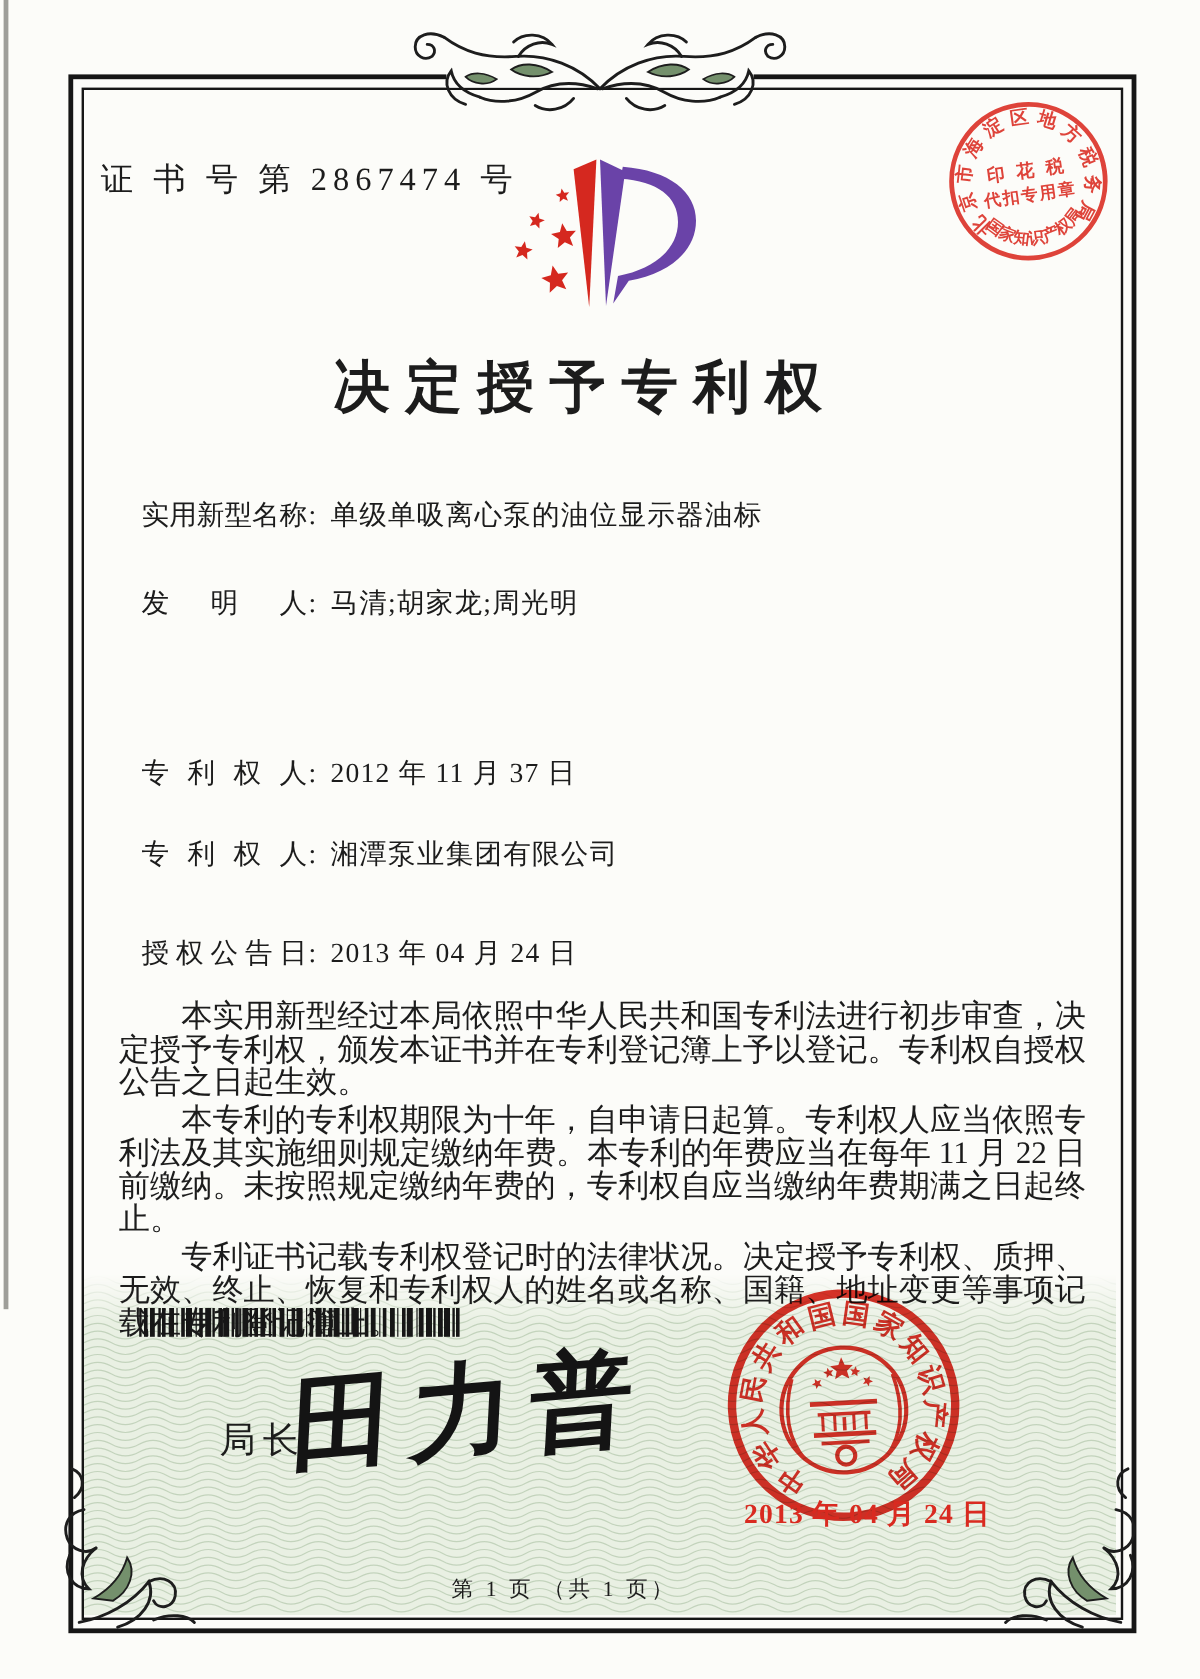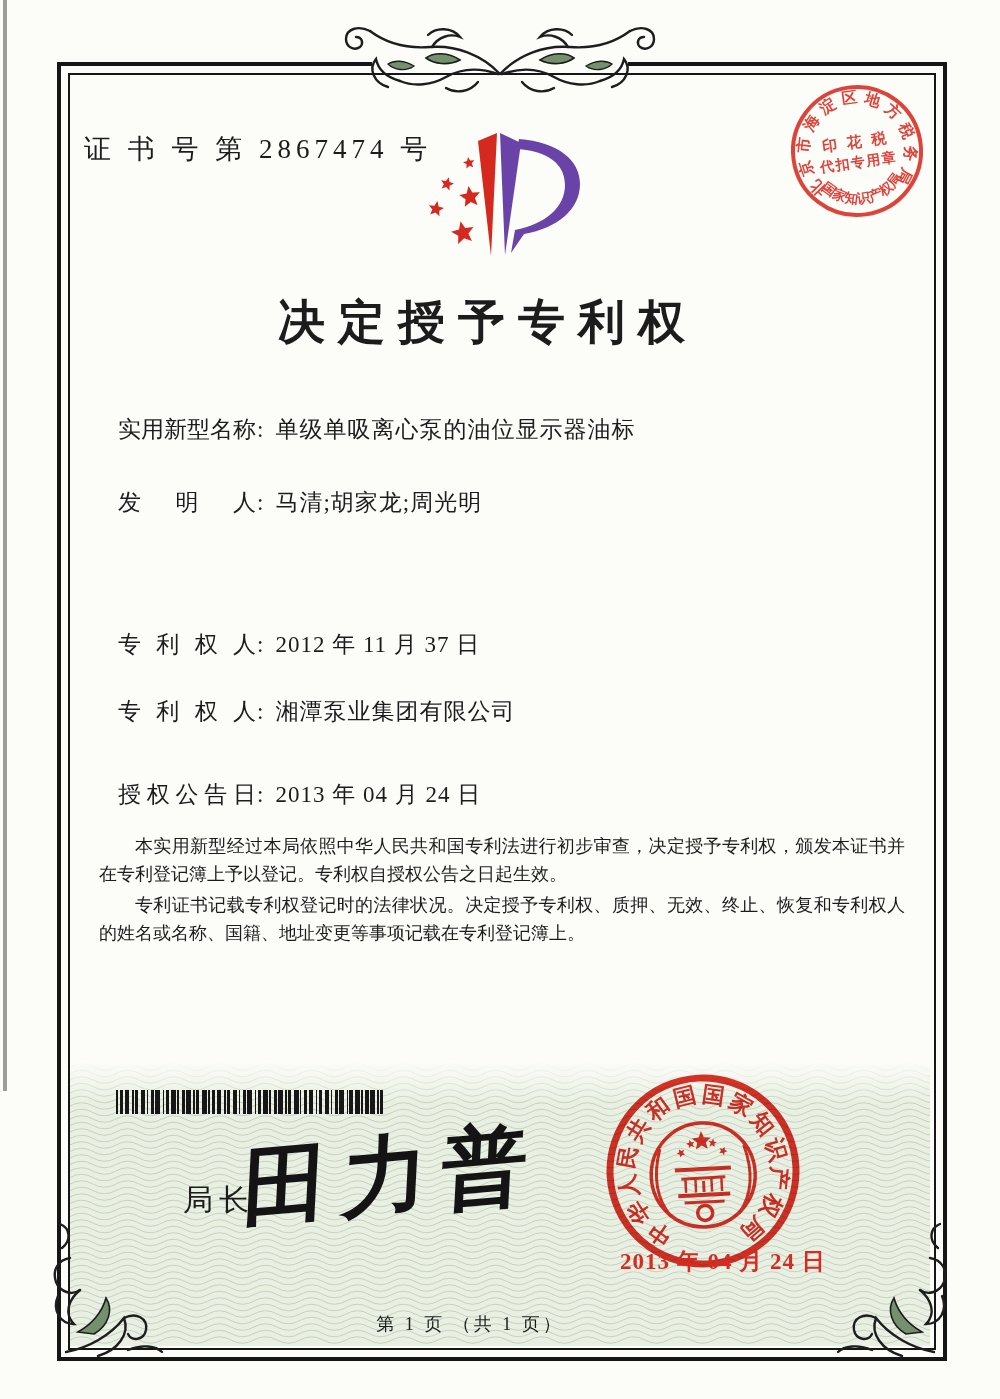--- a/index.html
+++ b/index.html
@@ -18,21 +18,21 @@
   #guilloche{left:70px;top:1062px;width:860px;height:284px;z-index:1;
     -webkit-mask-image:linear-gradient(to bottom,transparent,black 14%);
     mask-image:linear-gradient(to bottom,transparent,black 14%);}
   #decor{left:0;top:0;width:1000px;height:1399px;z-index:5;pointer-events:none;}
   #cert-number{left:84px;top:131px;font-size:27px;letter-spacing:5px;z-index:2;text-align:right;}
   #title{left:0;top:291px;width:976px;text-align:center;font-size:47px;font-weight:700;letter-spacing:13px;z-index:2;}
   .field{left:118px;height:32px;font-size:23px;z-index:2;white-space:nowrap;}
   .flabel{display:inline-block;width:138px;text-align:justify;text-align-last:justify;-moz-text-align-last:justify;vertical-align:bottom;}
   .fcolon{display:inline-block;margin-left:1px;}
   .fvalue{margin-left:12px;letter-spacing:1px;}
-  #body-text{left:99px;top:833px;width:806px;font-size:18px;line-height:27.5px;text-align:justify;z-index:2;}
+  #body-text{left:99px;top:833px;width:806px;font-size:26px;line-height:27.5px;text-align:justify;z-index:2;}
   #body-text p{margin:0 0 4px 0;text-indent:2em;}
   #barcode{left:116px;top:1090px;width:278px;height:24px;z-index:2;font-size:0;white-space:nowrap;}
   #barcode span{display:inline-block;height:100%;background:#161616;}
   #signer-label{left:183px;top:1180px;font-size:30px;letter-spacing:6px;z-index:2;}
   #signature{left:242px;top:1118px;font-size:86px;font-weight:700;letter-spacing:14px;color:#141414;
     transform:rotate(-5deg) skewX(-8deg);z-index:2;white-space:nowrap;}
   #office-seal{left:603px;top:1071px;width:200px;height:200px;z-index:3;mix-blend-mode:multiply;opacity:.96;}
   #tax-stamp{left:787px;top:81px;width:140px;height:140px;z-index:6;mix-blend-mode:multiply;opacity:.95;}
   #seal-date{left:620px;top:1246px;font-size:23px;font-weight:700;letter-spacing:1px;color:#d92a20;z-index:3;white-space:nowrap;}
   #page-footer{left:0;top:1312px;width:940px;text-align:center;font-size:18px;letter-spacing:3px;z-index:2;}
@@ -200,20 +200,21 @@
   </div>
   <div class="abs field" style="top:696px">
     <span class="flabel">专利权人</span><span class="fcolon">:</span><span class="fvalue">湘潭泵业集团有限公司</span>
   </div>
   <div class="abs field" style="top:779px">
     <span class="flabel">授权公告日</span><span class="fcolon">:</span><span class="fvalue">2013 年 04 月 24 日</span>
   </div>
 
   <div class="abs" id="body-text">
     <p>本实用新型经过本局依照中华人民共和国专利法进行初步审查，决定授予专利权，颁发本证书并在专利登记簿上予以登记。专利权自授权公告之日起生效。</p>
+    <p>本专利的专利权期限为十年，自申请日起算。专利权人应当依照专利法及其实施细则规定缴纳年费。本专利的年费应当在每年 11 月 22 日前缴纳。未按照规定缴纳年费的，专利权自应当缴纳年费期满之日起终止。</p>
     <p>专利证书记载专利权登记时的法律状况。决定授予专利权、质押、无效、终止、恢复和专利权人的姓名或名称、国籍、地址变更等事项记载在专利登记簿上。</p>
   </div>
 
   <div class="abs" id="barcode"><span style="width: 1.55px; margin-right: 2.7px;"></span><span style="width: 3.1px; margin-right: 1.35px;"></span><span style="width: 4.65px; margin-right: 2.7px;"></span><span style="width: 1.55px; margin-right: 1.35px;"></span><span style="width: 3.1px; margin-right: 2.7px;"></span><span style="width: 4.65px; margin-right: 1.35px;"></span><span style="width: 1.55px; margin-right: 2.7px;"></span><span style="width: 3.1px; margin-right: 1.35px;"></span><span style="width: 4.65px; margin-right: 2.7px;"></span><span style="width: 1.55px; margin-right: 1.35px;"></span><span style="width: 3.1px; margin-right: 2.7px;"></span><span style="width: 4.65px; margin-right: 1.35px;"></span><span style="width: 1.55px; margin-right: 2.7px;"></span><span style="width: 3.1px; margin-right: 1.35px;"></span><span style="width: 4.65px; margin-right: 2.7px;"></span><span style="width: 1.55px; margin-right: 1.35px;"></span><span style="width: 3.1px; margin-right: 2.7px;"></span><span style="width: 4.65px; margin-right: 1.35px;"></span><span style="width: 1.55px; margin-right: 2.7px;"></span><span style="width: 3.1px; margin-right: 1.35px;"></span><span style="width: 4.65px; margin-right: 2.7px;"></span><span style="width: 1.55px; margin-right: 1.35px;"></span><span style="width: 3.1px; margin-right: 2.7px;"></span><span style="width: 4.65px; margin-right: 1.35px;"></span><span style="width: 1.55px; margin-right: 2.7px;"></span><span style="width: 3.1px; margin-right: 1.35px;"></span><span style="width: 4.65px; margin-right: 2.7px;"></span><span style="width: 1.55px; margin-right: 1.35px;"></span><span style="width: 3.1px; margin-right: 2.7px;"></span><span style="width: 4.65px; margin-right: 1.35px;"></span><span style="width: 1.55px; margin-right: 2.7px;"></span><span style="width: 3.1px; margin-right: 1.35px;"></span><span style="width: 4.65px; margin-right: 2.7px;"></span><span style="width: 1.55px; margin-right: 1.35px;"></span><span style="width: 3.1px; margin-right: 2.7px;"></span><span style="width: 4.65px; margin-right: 1.35px;"></span><span style="width: 1.55px; margin-right: 2.7px;"></span><span style="width: 3.1px; margin-right: 1.35px;"></span><span style="width: 4.65px; margin-right: 2.7px;"></span><span style="width: 1.55px; margin-right: 1.35px;"></span><span style="width: 3.1px; margin-right: 2.7px;"></span><span style="width: 4.65px; margin-right: 1.35px;"></span><span style="width: 1.55px; margin-right: 2.7px;"></span><span style="width: 3.1px; margin-right: 1.35px;"></span><span style="width: 4.65px; margin-right: 2.7px;"></span><span style="width: 1.55px; margin-right: 1.35px;"></span><span style="width: 3.1px; margin-right: 2.7px;"></span><span style="width: 4.65px; margin-right: 1.35px;"></span><span style="width: 1.55px; margin-right: 2.7px;"></span><span style="width: 3.1px; margin-right: 1.35px;"></span><span style="width: 4.65px; margin-right: 2.7px;"></span><span style="width: 1.55px; margin-right: 1.35px;"></span><span style="width: 3.1px; margin-right: 2.7px;"></span></div>
   <div class="abs" id="signer-label">局长</div>
   <div class="abs" id="signature">田力普</div>
 
   <svg class="abs" id="office-seal" viewBox="0 0 200 200">
     <g id="seal-g" transform="rotate(-3 100 100)">
       <circle cx="100" cy="100" r="93" fill="none" stroke="#dd2a20" stroke-width="7"></circle>

